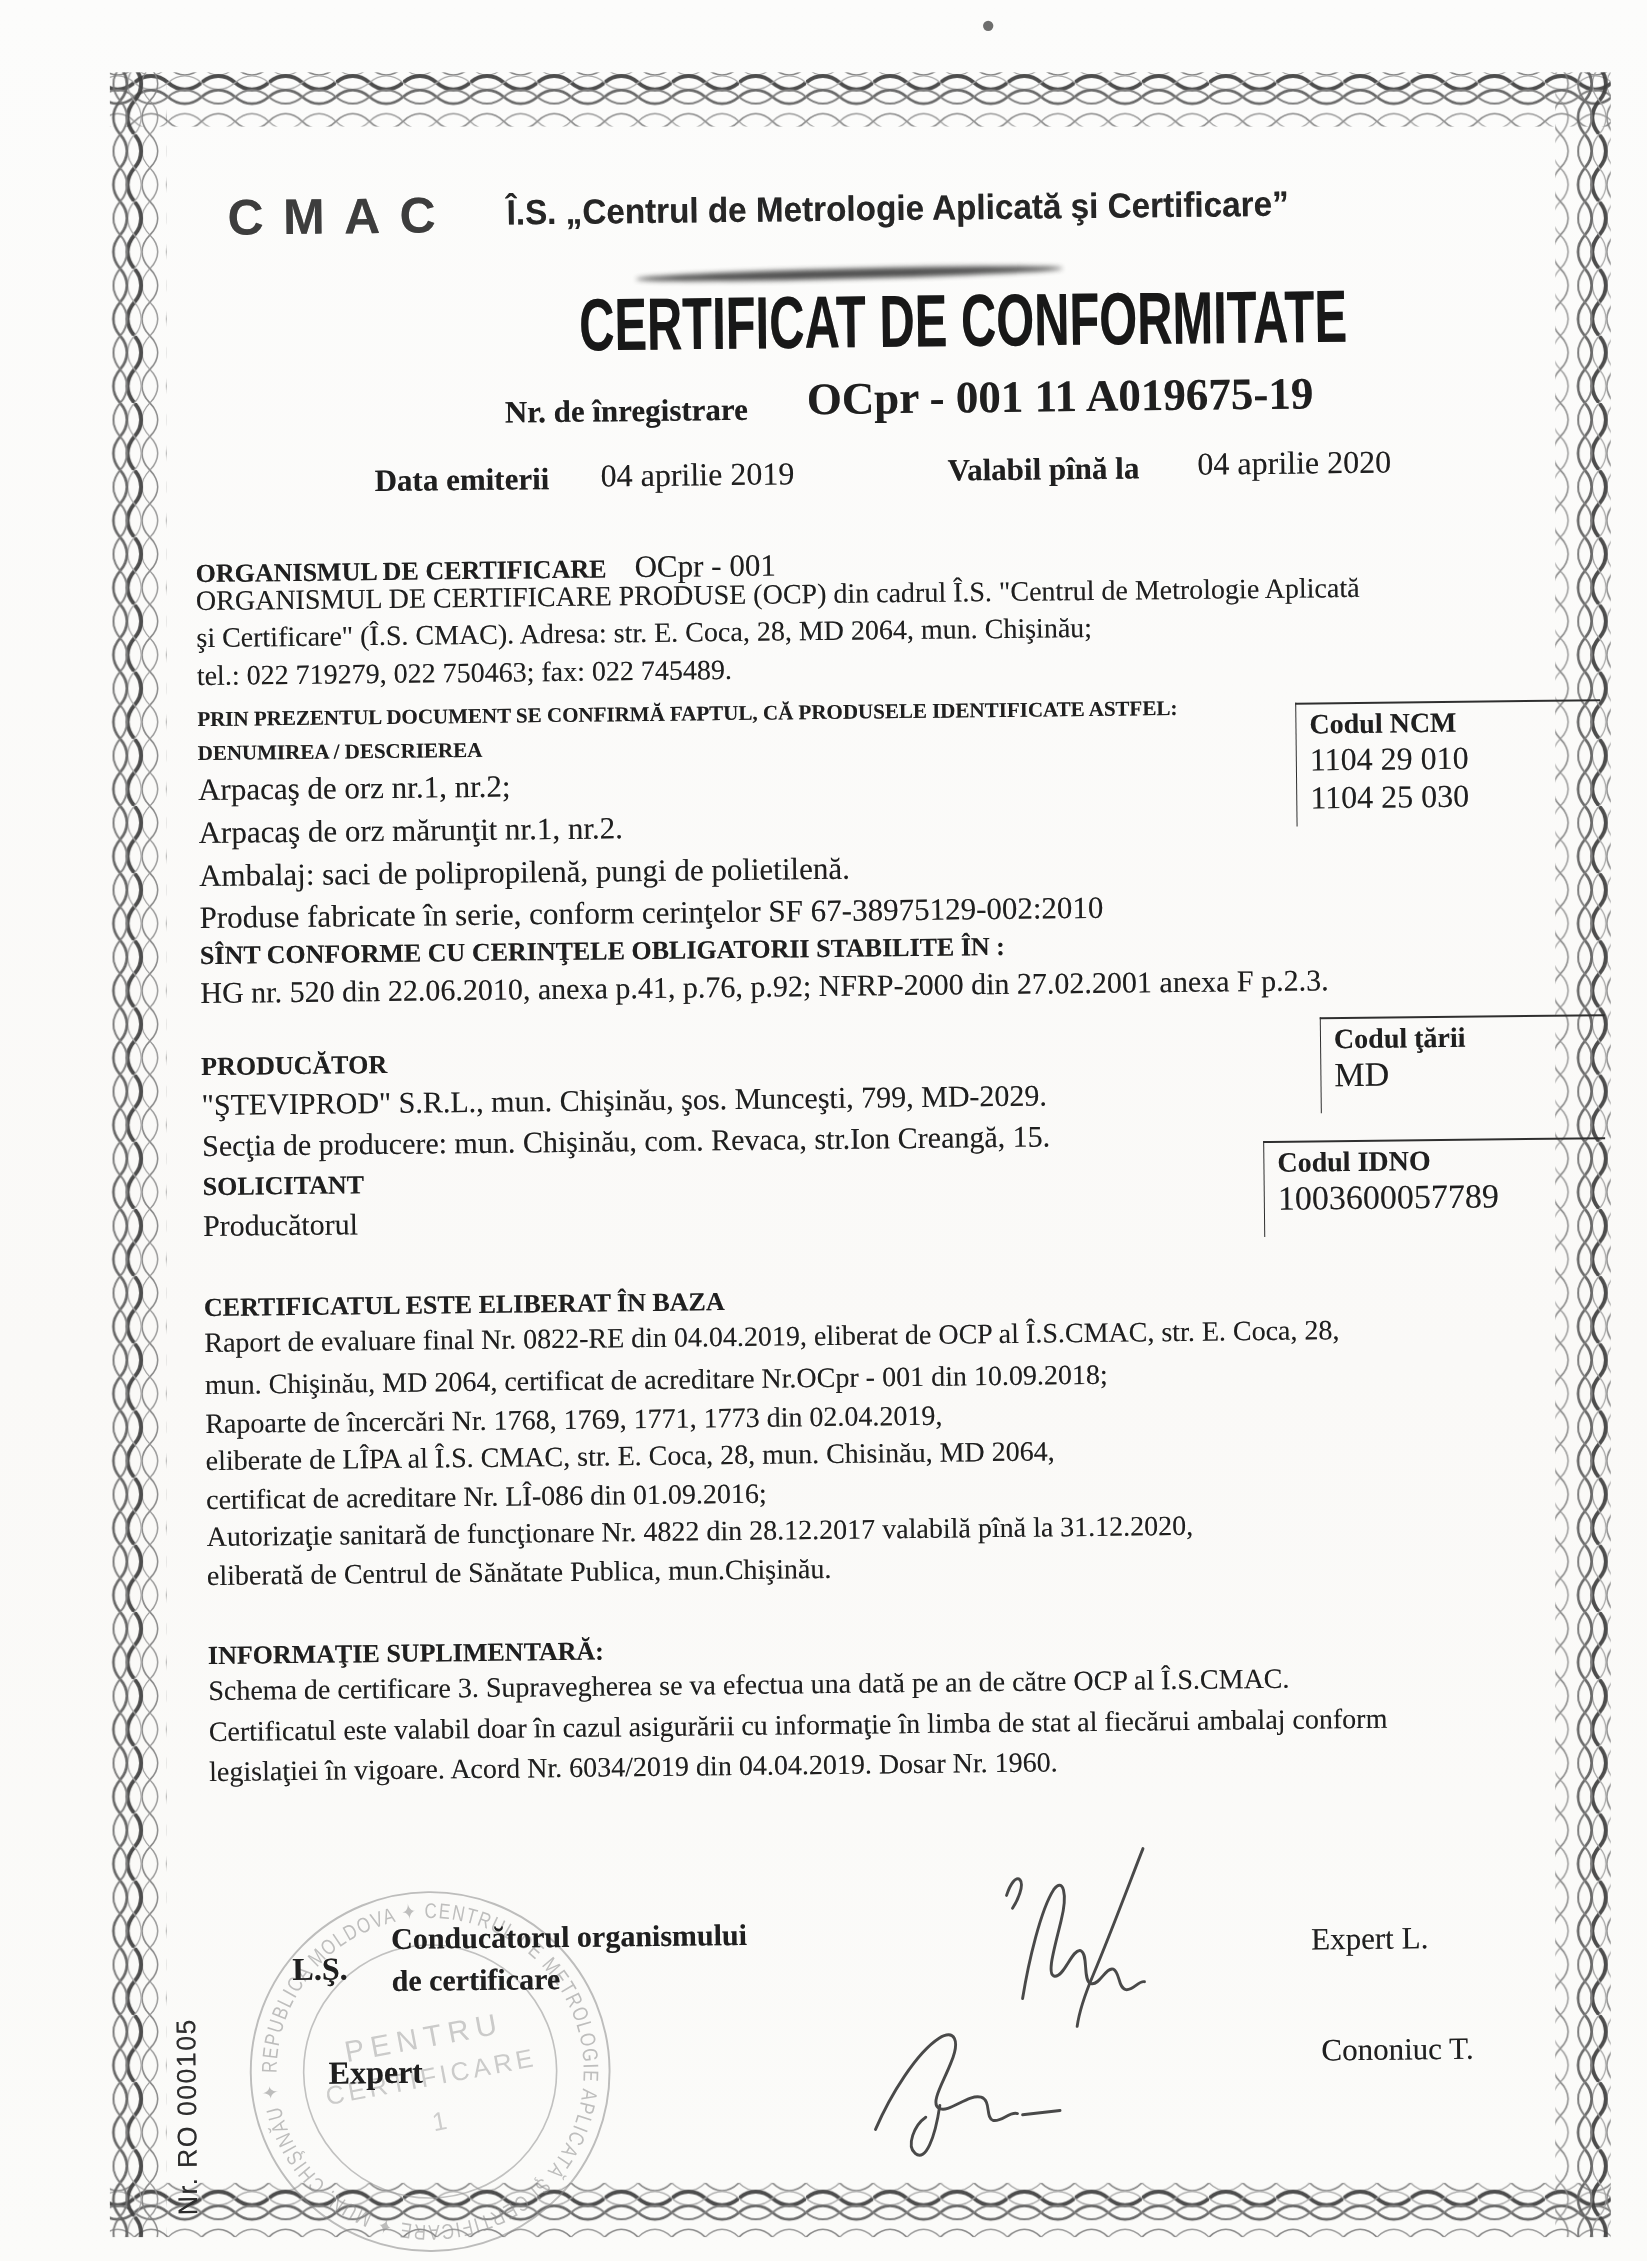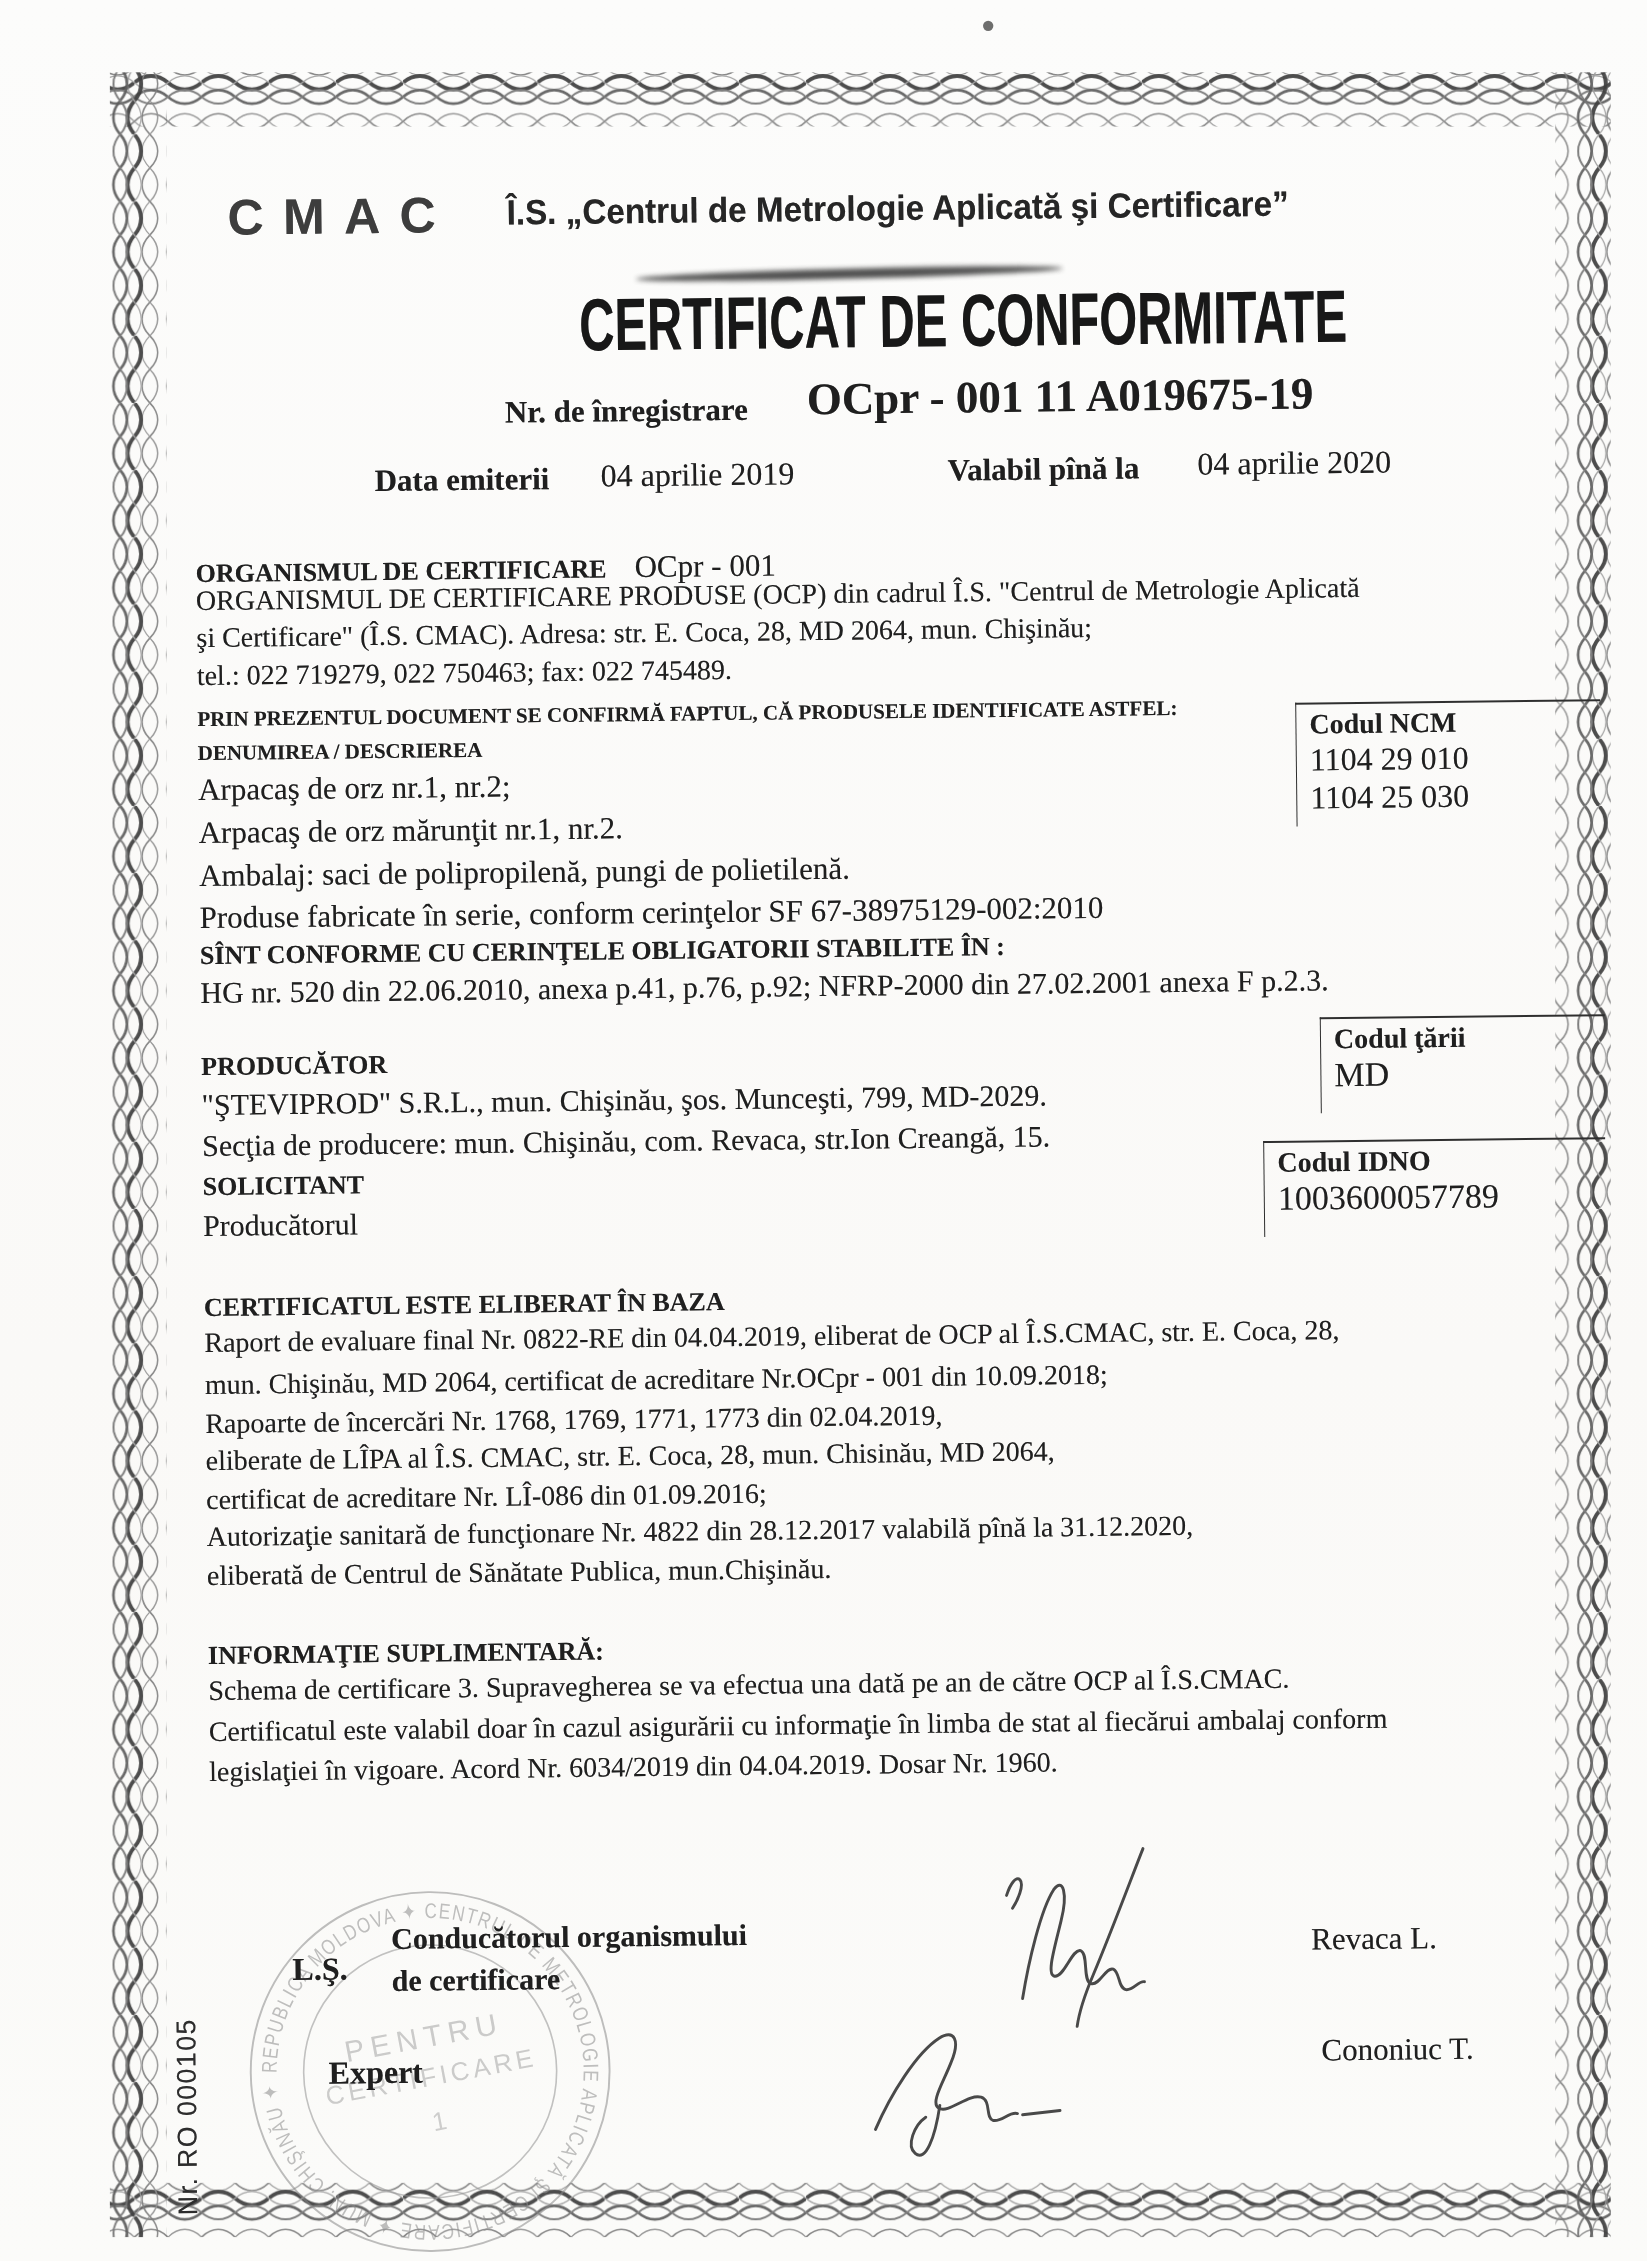--- a/index.html
+++ b/index.html
@@ -168,21 +168,21 @@
         <g transform="rotate(-10 320 300)" fill="#949494" font-family="Liberation Sans, sans-serif">
           <text x="320" y="262" text-anchor="middle" font-size="46" letter-spacing="10" opacity=".85">PENTRU</text>
           <text x="320" y="322" text-anchor="middle" font-size="40" letter-spacing="6" opacity=".85">CERTIFICARE</text>
           <text x="320" y="392" text-anchor="middle" font-size="40" opacity=".8">1</text>
         </g>
       </g>
     </svg>
 
     <div class="line b" style="left:382px;top:1918px;font-size:30px;">Conducătorul organismului</div>
     <div class="line b" style="left:382px;top:1960px;font-size:30px;">de certificare</div>
-    <div class="line" style="left:1302px;top:1929px;font-size:31px;">Revaca L.</div>
+    <div class="line" style="left:1302px;top:1929px;font-size:31px;">Expert L.</div>
     <div class="line b" style="left:283px;top:1947px;font-size:32px;text-align:center;">L.Ş.</div>
     <div class="line b" style="left:318px;top:2051px;font-size:32px;text-align:center;">Expert</div>
     <div class="line" style="left:1311px;top:2040px;font-size:31px;">Cononiuc T.</div>
 
     <svg style="position:absolute;left:0;top:0;" width="1647" height="2261" viewBox="0 0 2550 3501" aria-hidden="true">
       <g fill="none" stroke="#2b2b2b" stroke-width="4.5" stroke-linecap="round" opacity=".85">
         <path d="M1757,2868 C1743,2902 1706,2998 1678,3062 C1664,3094 1655,3122 1652,3142"></path>
         <path d="M1568,3098 C1578,3040 1598,2960 1618,2930 C1633,2910 1640,2936 1629,2978
                  C1618,3022 1605,3062 1618,3064 C1633,3066 1646,3020 1659,3025
                  C1671,3030 1661,3072 1674,3076 C1688,3080 1697,3050 1709,3054

